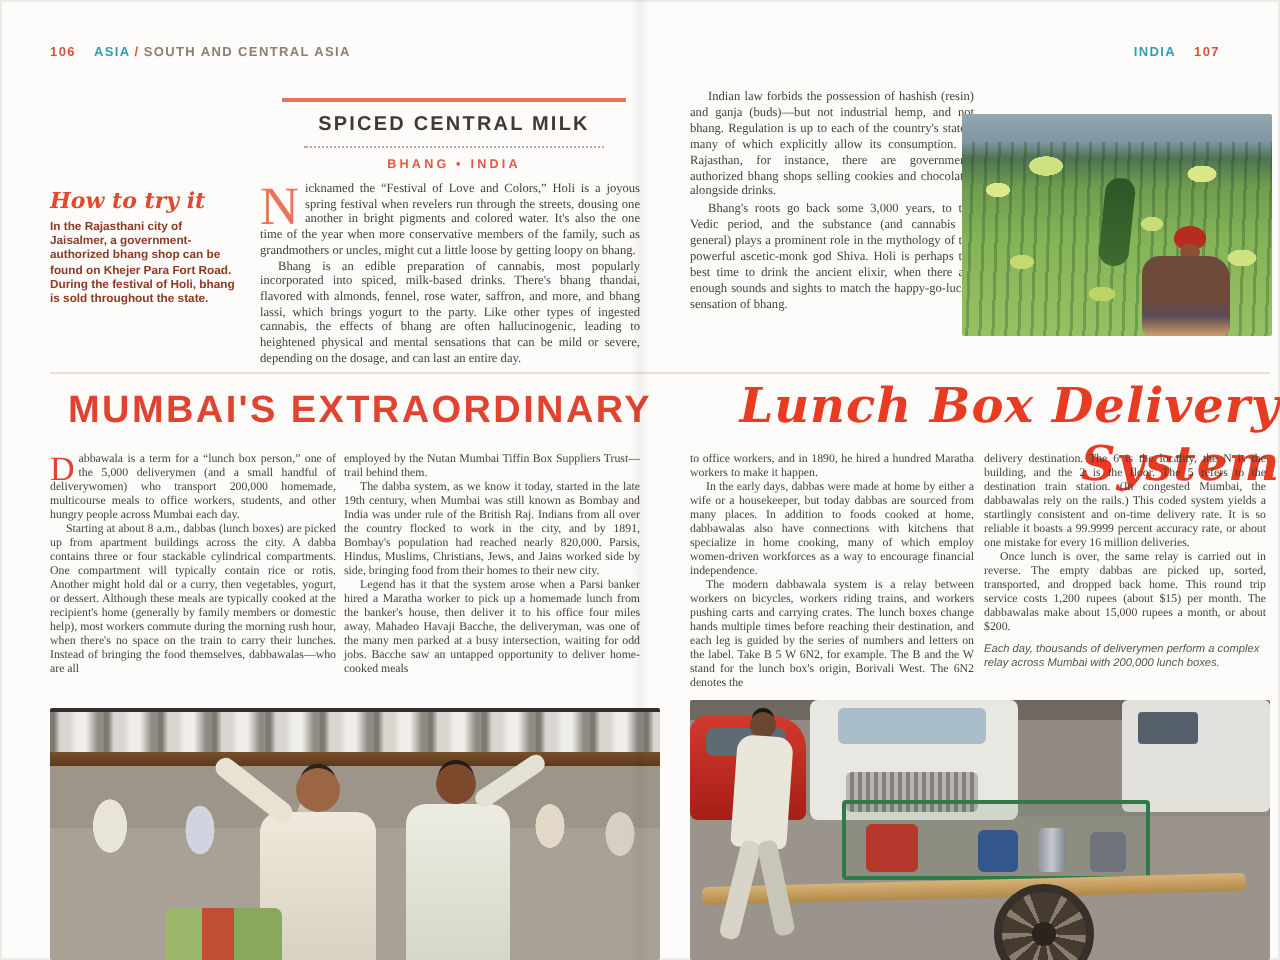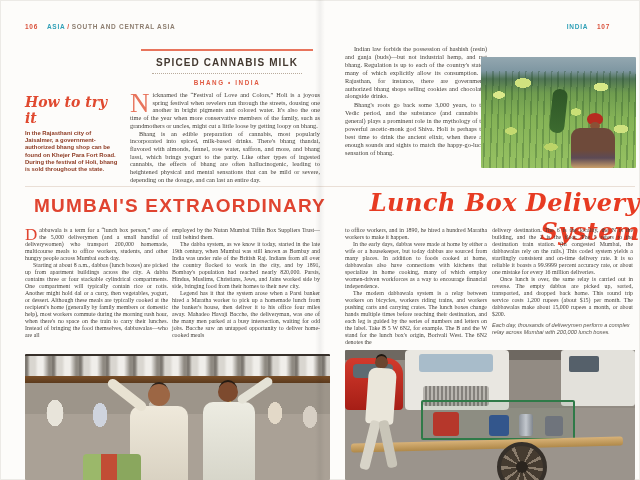--- a/index.html
+++ b/index.html
@@ -20,21 +20,21 @@
 
   
   .a1-head{left:128px;top:49px;width:198px;text-align:center;}
   .a1-rule{height:2px;width:172px;margin:0 auto 6px;background:#e8745c;}
   .a1-title{font-size:10px;font-weight:bold;letter-spacing:1.1px;color:#443930;}
   .a1-dotted{border-top:1px dotted #b9ab9c;width:150px;margin:5px auto 5px;}
   .a1-sub{font-size:6.3px;font-weight:bold;letter-spacing:1.6px;color:#e05a42;}
 
   
   .sidebar{left:25px;top:94px;width:96px;}
-  .sb-head{font-family:"DejaVu Serif",serif;font-style:italic;font-weight:bold;font-size:14px;color:#e0492f;margin-bottom:4px;}
+  .sb-head{font-family:"DejaVu Serif",serif;font-style:italic;font-weight:bold;font-size:11px;color:#e0492f;margin-bottom:4px;}
   .sb-body{font-size:5.9px;line-height:7.2px;font-weight:bold;color:#8d3a22;}
 
   
   .serifbody{font-family:"Liberation Serif",serif;color:#45413c;text-align:justify;}
   .serifbody p{margin:0;}
   .a1-main{left:130px;top:91px;width:190px;font-size:6.3px;line-height:7.7px;}
   .a1-main .indent,.a1-cont .indent{text-indent:9px;}
   .dc1{float:left;font-family:"Liberation Serif",serif;font-size:27px;line-height:22px;color:#e8745c;margin:1px 3px 0 0;}
   .a1-cont{left:345px;top:45px;width:142px;font-size:6.3px;line-height:7.9px;}
   .a1-cont p+p{margin-top:1px;}
@@ -137,21 +137,21 @@
     <span class="folio">106</span>
     <span><span class="crumb-teal">ASIA</span><span class="crumb-sep">/</span><span class="crumb-rest">SOUTH AND CENTRAL ASIA</span></span>
   </div>
   <div class="abs head-row head-right">
     <span class="crumb-teal">INDIA</span>
     <span class="folio">107</span>
   </div>
 
   <div class="abs a1-head">
     <div class="a1-rule"></div>
-    <div class="a1-title">SPICED CANNABIS MILK</div>
+    <div class="a1-title">SPICED CENTRAL MILK</div>
     <div class="a1-dotted"></div>
     <div class="a1-sub">BHANG • INDIA</div>
   </div>
 
   <div class="abs sidebar">
     <div class="sb-head">How to try it</div>
     <div class="sb-body">In the Rajasthani city of Jaisalmer, a government-authorized bhang shop can be found on Khejer Para Fort Road. During the festival of Holi, bhang is sold throughout the state.</div>
   </div>
 
   <div class="abs serifbody a1-main">

